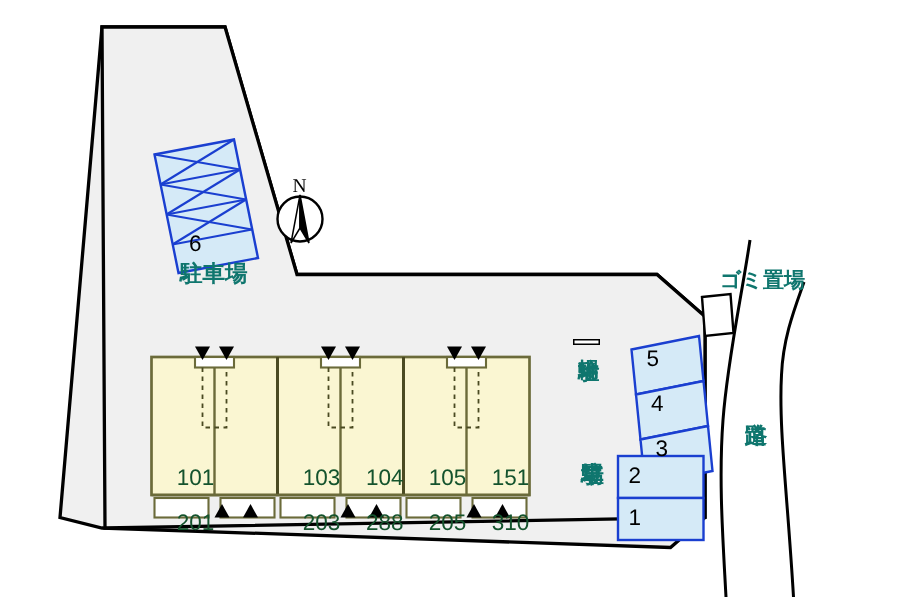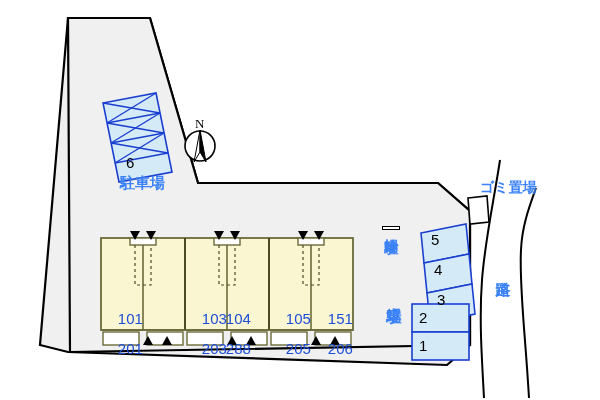--- a/index.html
+++ b/index.html
@@ -20,22 +20,22 @@
   }
   #layout-svg {
     position: absolute;
     left: 0;
     top: 0;
     width: 600px;
     height: 400px;
   }
   .lbl {
     position: absolute;
-    font-family: Liberation Serif, serif;
-    color: #3b82f6;
+    font-family: Liberation Mono, monospace;
+    color: #0f766e;
     white-space: pre;
     line-height: 1;
     pointer-events: none;
   }
   .jp-v {
     writing-mode: vertical-rl;
     text-orientation: upright;
     letter-spacing: 0px;
   }
   .jp-h {
@@ -43,21 +43,21 @@
   }
   .boxed {
     border: 1px solid #000;
     background: #ffffff;
     padding: 1px 1px;
   }
   .room-txt {
     position: absolute;
     font-family: "Liberation Sans", "DejaVu Sans", sans-serif;
     font-size: 15px;
-    color: #1d4ed8;
+    color: #14532d;
     line-height: 15px;
     white-space: pre;
     text-align: center;
     pointer-events: none;
   }
   .stall-num {
     position: absolute;
     font-family: "Liberation Sans", "DejaVu Sans", sans-serif;
     font-size: 15px;
     color: #000;
@@ -206,26 +206,26 @@
   <div class="stall-num" style="left:419px; top:338px;">1</div>
 
   <div class="room-txt" style="left:101px; top:296px; width:42px;">
     <span>101</span><br>
     <span>201</span>
   </div>
   <div class="room-txt" style="left:185px; top:296px; width:42px;">
     <span>103</span><br>
     <span>203</span>
   </div>
-  <div class="room-txt" style="left:209px; top:296px; width:42px;">
+  <div class="room-txt" style="left:227px; top:296px; width:42px;text-align:right;">
     <span>104</span><br>
     <span>288</span>
   </div>
   <div class="room-txt" style="left:269px; top:296px; width:42px;text-align:center;">
     <span>105</span><br>
     <span>205</span>
   </div>
   <div class="room-txt" style="left:311px; top:296px; width:42px;">
     <span>151</span><br>
-    <span>206</span>
+    <span>310</span>
   </div>
 
 </div>
 
 </body></html>

